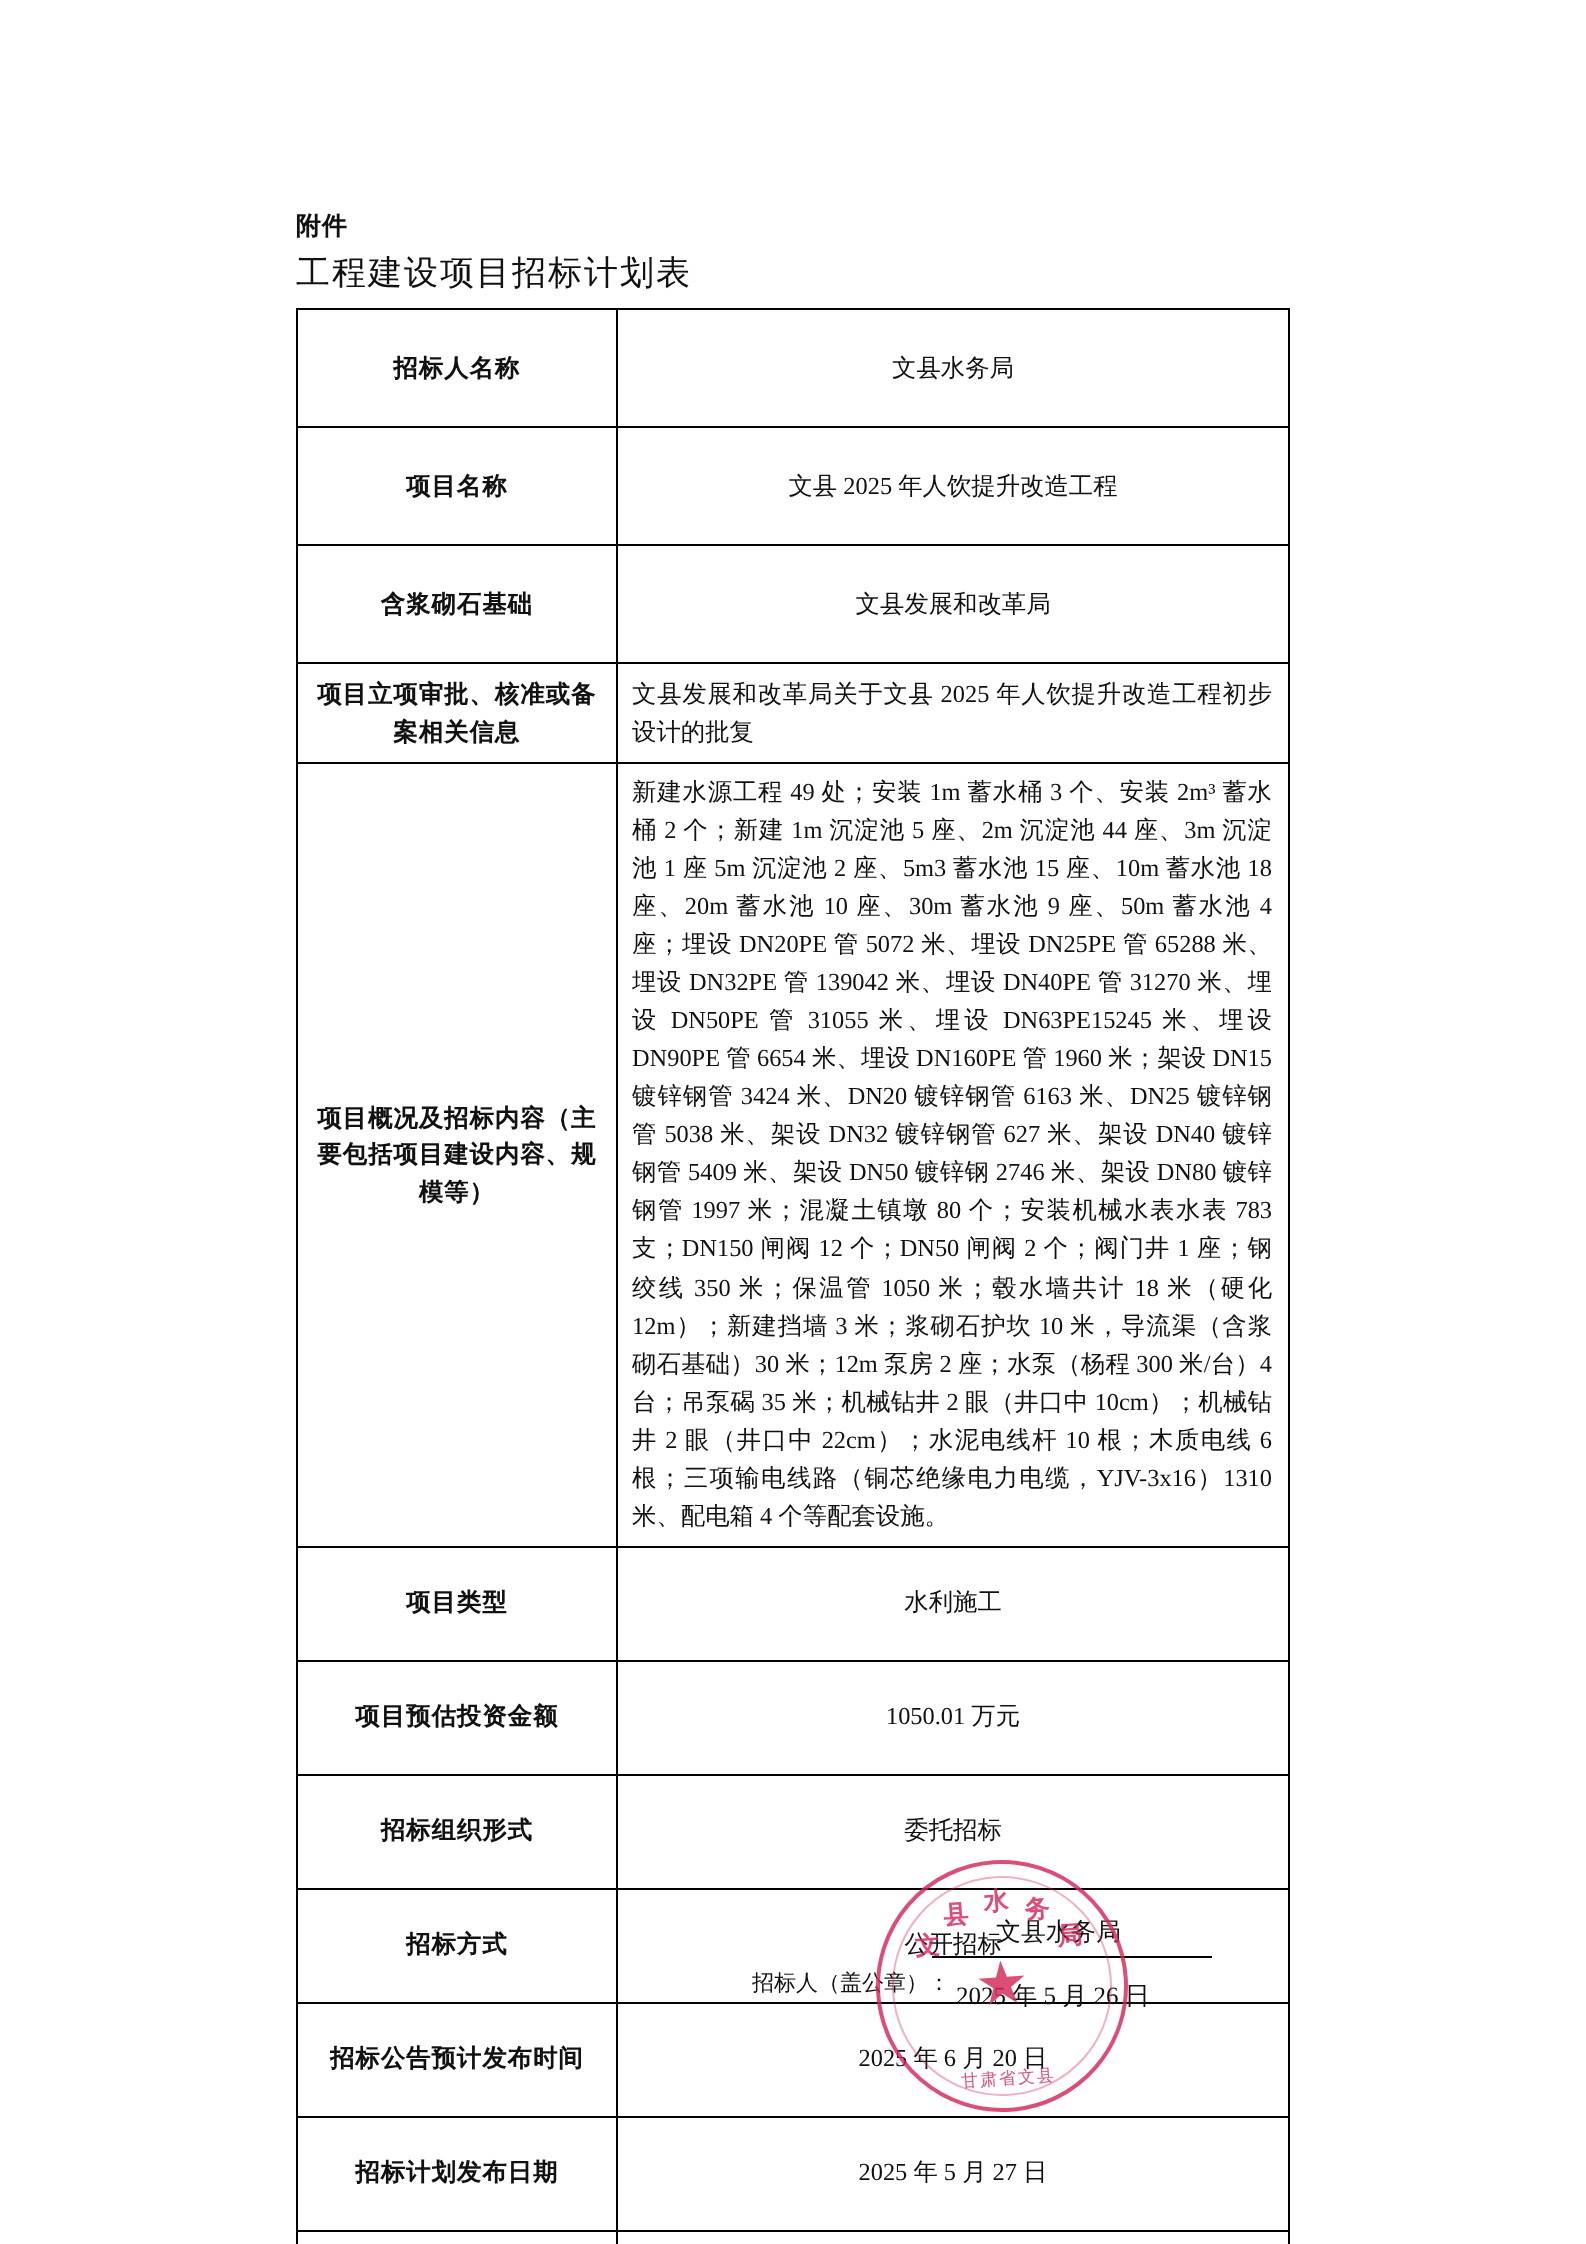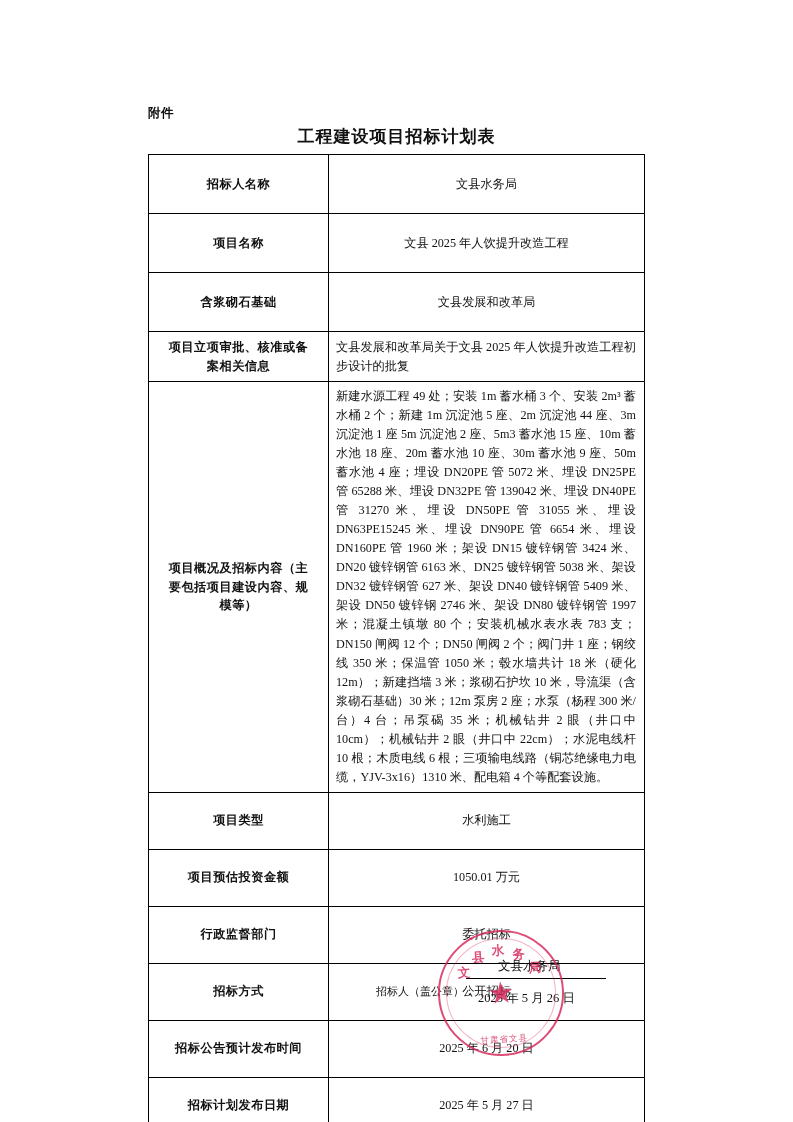--- a/index.html
+++ b/index.html
@@ -28,38 +28,38 @@
     font-size: 12.5px;
     font-weight: bold;
     letter-spacing: 0.5px;
     text-align: right;
   }
   .doc-title {
     position: absolute;
     left: 148px;
     top: 125px;
     width: 497px;
-    text-align: center;
+    text-align: left;
     font-size: 17px;
-    font-weight: bold;
+    font-weight: normal;
     letter-spacing: 1px;
   }
   table.plan {
     position: absolute;
     left: 148px;
     top: 154px;
     width: 497px;
     border-collapse: collapse;
     table-layout: fixed;
   }
   table.plan td {
     border: 1px solid #000;
     font-size: 12.2px;
     line-height: 1.52;
-    padding: 6px 17px;
+    padding: 6px 7px;
     vertical-align: middle;
   }
   td.label {
     width: 145px;
     text-align: center;
     font-weight: bold;
     letter-spacing: 0.5px;
   }
   td.value {
     text-align: center;
@@ -215,21 +215,21 @@
       </tr>
       <tr class="row-mid">
         <td class="label">项目类型</td>
         <td class="value">水利施工</td>
       </tr>
       <tr class="row-mid">
         <td class="label">项目预估投资金额</td>
         <td class="value">1050.01 万元</td>
       </tr>
       <tr class="row-mid">
-        <td class="label">行政监督部门</td>
+        <td class="label">招标组织形式</td>
         <td class="value">委托招标</td>
       </tr>
       <tr class="row-mid">
         <td class="label">招标方式</td>
         <td class="value">公开招标</td>
       </tr>
       <tr class="row-mid">
         <td class="label">招标公告预计发布时间</td>
         <td class="value">2025 年 6 月 20 日</td>
       </tr>

